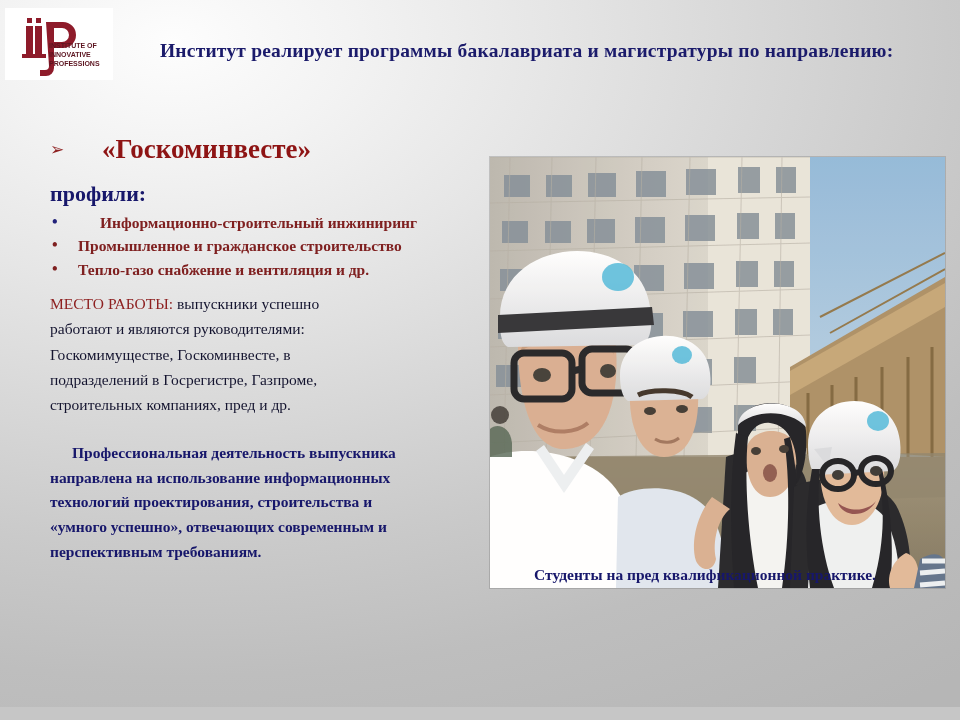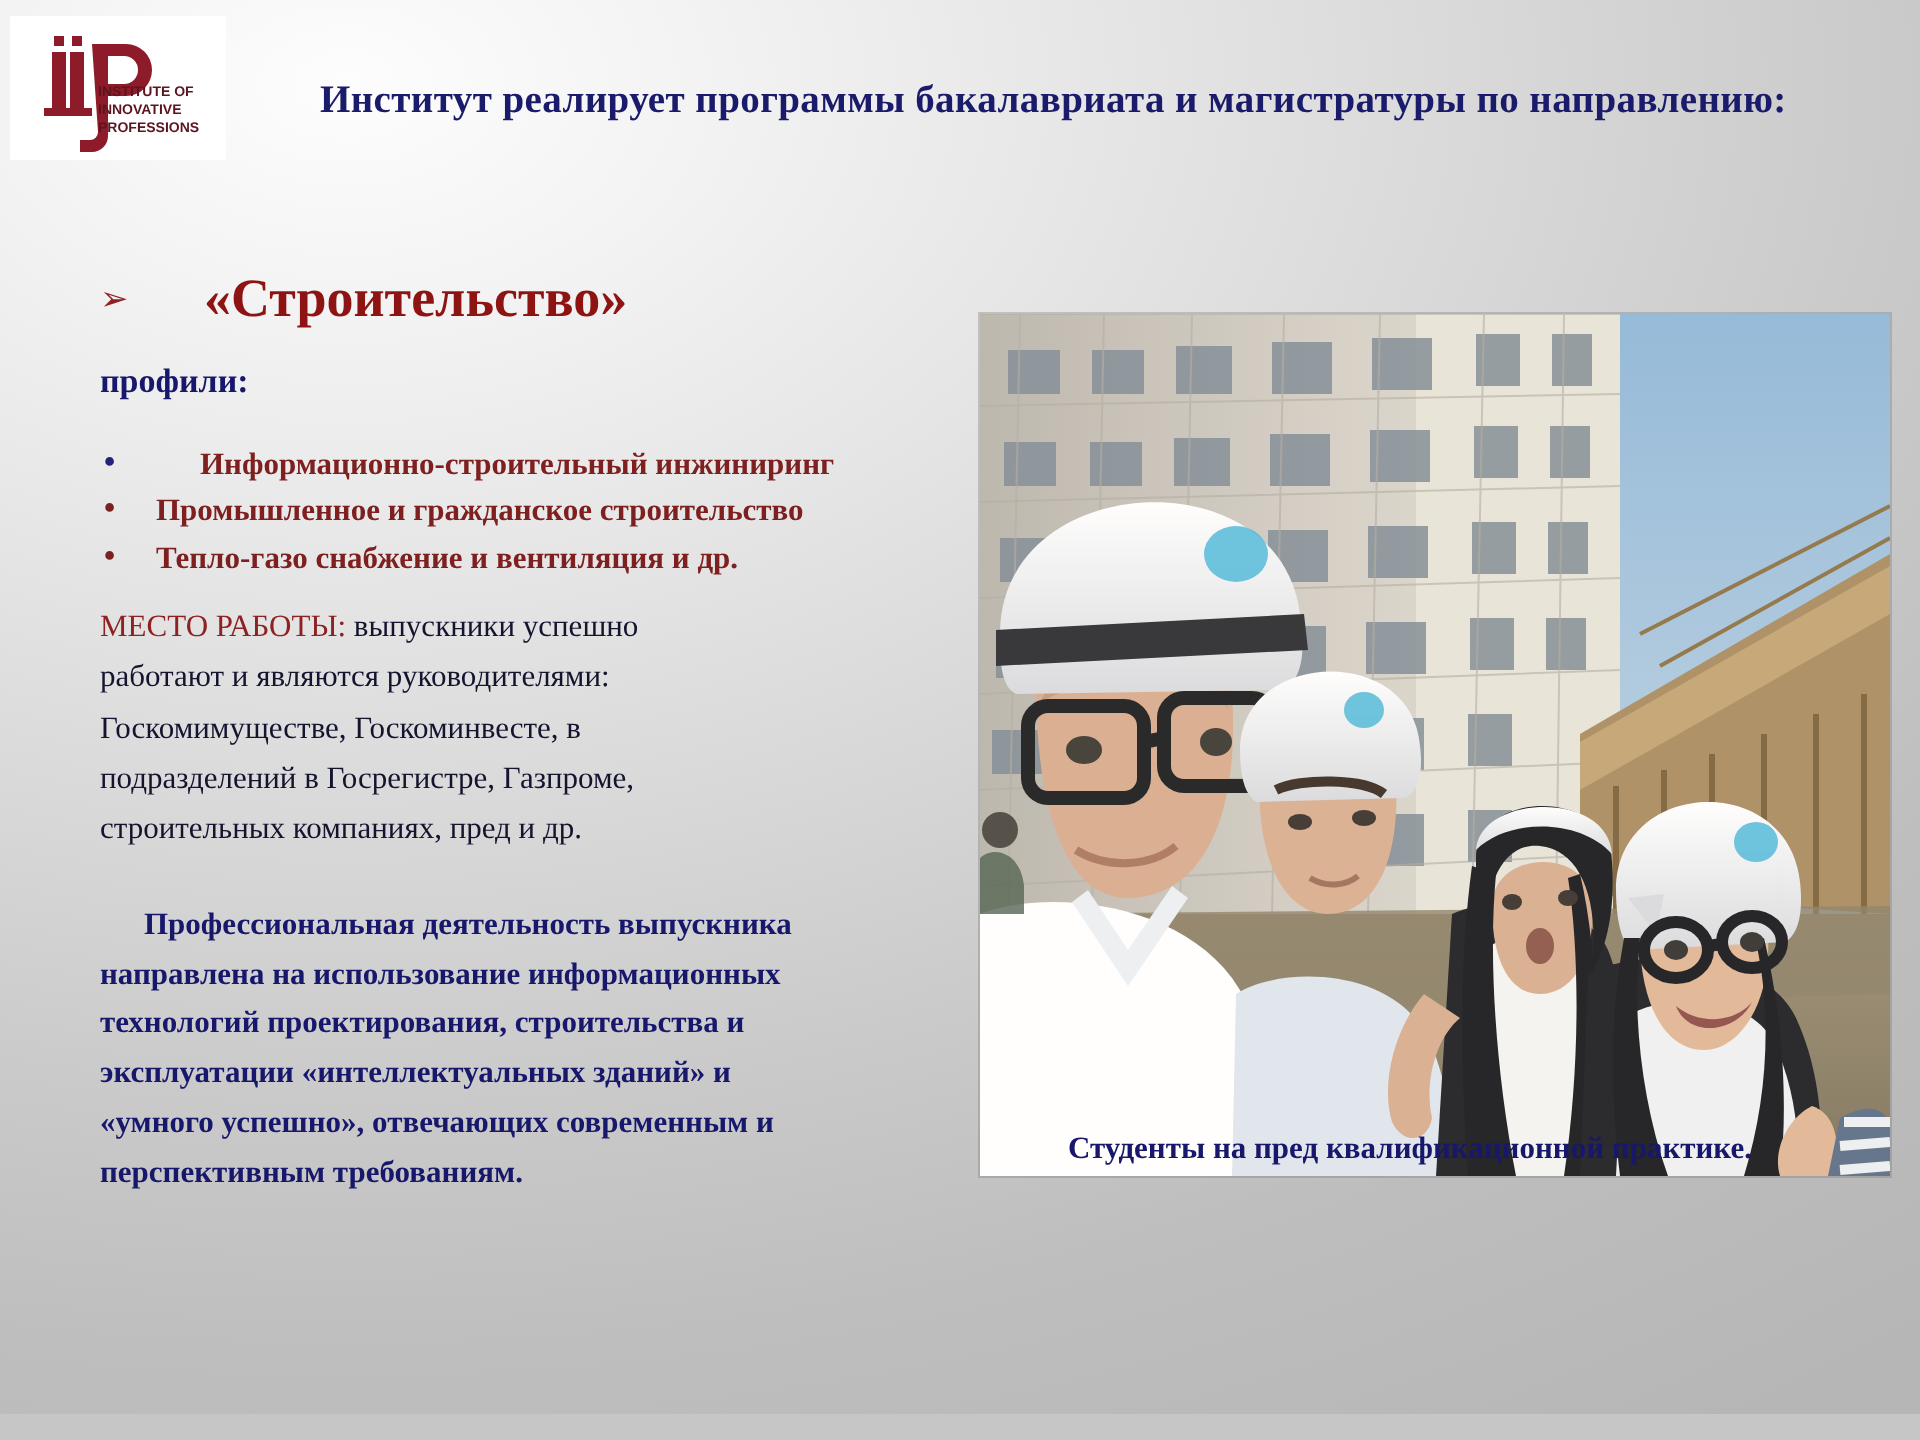--- a/index.html
+++ b/index.html
@@ -81,23 +81,23 @@
   #program-title {
     color: #8e1414;
     font-size: 27px;
     font-weight: 700;
     line-height: 1.1;
     white-space: nowrap;
   }
 
   #profiles-label {
     color: #17176b;
-    font-size: 17px;
-    font-weight: 700;
-    margin: 0 0 20px 4px;
+    font-size: 22px;
+    font-weight: 700;
+    margin: 0 0 4px 4px;
   }
 
   ul.profiles {
     list-style: none;
     margin: 0 0 0 2px;
     padding: 0;
   }
   ul.profiles li {
     position: relative;
     font-size: 15.5px;
@@ -188,21 +188,21 @@
       <text x="44" y="58" font-family="'Liberation Sans', sans-serif" font-size="7" font-weight="bold" fill="#5c1520">PROFESSIONS</text>
     </svg>
   </div>
 
   <div id="header-title">Институт реалирует программы бакалавриата  и  магистратуры по направлению:</div>
 
   <div id="left-col">
 
     <div id="program-heading-row">
       <span id="program-bullet">➢</span>
-      <span id="program-title">«Строительство»</span>
+      <span id="program-title">«Госкоминвесте»</span>
     </div>
 
     <div id="profiles-label">профили:</div>
 
     <ul class="profiles">
       <li class="indented">
         <span class="dot" style="color:#22227a">•</span>
         <span class="txt">Информационно-строительный инжиниринг</span>
       </li>
       <li>
@@ -222,21 +222,20 @@
       <div>работают и являются руководителями:</div>
       <div>Госкомимуществе, Госкоминвесте,   в</div>
       <div>подразделений в Госрегистре, Газпроме,</div>
       <div>строительных компаниях,   пред и др.</div>
     </div>
 
     <div id="prof-block">
       <div class="first-line">Профессиональная деятельность  выпускника</div>
       <div>направлена на использование  информационных</div>
       <div>технологий проектирования, строительства и</div>
-      <div>эксплуатации «интеллектуальных зданий» и</div>
       <div>«умного успешно», отвечающих современным и</div>
       <div>перспективным требованиям.</div>
     </div>
   </div>
 
   <div id="photo-frame">
     <svg width="455" height="431" viewBox="0 0 455 431" xmlns="http://www.w3.org/2000/svg">
       <defs>
         <linearGradient id="sky" x1="0" y1="0" x2="0" y2="1">
           <stop offset="0%" stop-color="#8fb7d8"></stop>

